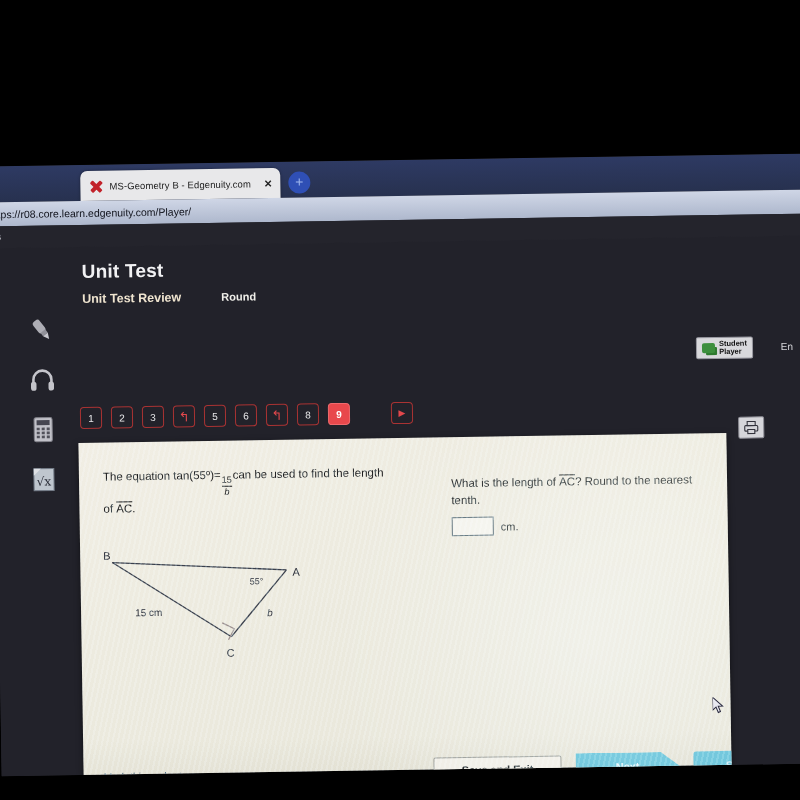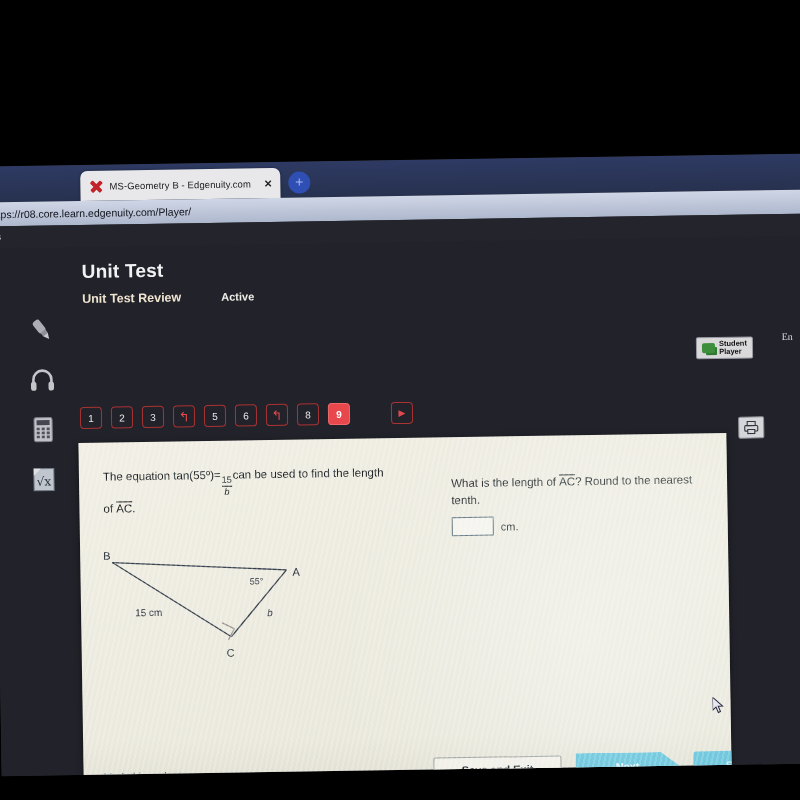--- a/index.html
+++ b/index.html
@@ -137,22 +137,22 @@
     position: absolute; right: 58px; top: 100px;
     background: #d9d9dc; border: 1px solid #9a9aa2; border-radius: 2px;
     padding: 2px 5px; display: flex; align-items: center; gap: 4px;
   }
   .support-ico {
     width: 13px; height: 10px; background: #3d8f3d; border-radius: 2px; flex:none;
     box-shadow: 3px 3px 0 -1px #2f7a2f;
   }
   .support-txt { font-size: 7.5px; color: #111; line-height: 1.05; font-weight: bold; }
   .langsel {
-    position: absolute; right: 18px; top: 95px;
-    font-size: 10px; color: #d8d8dc; font-family: Liberation Serif, serif;
+    position: absolute; right: 18px; top: 105px;
+    font-size: 10px; color: #d8d8dc;
   }
 
   
   .printbtn {
     position: absolute; right: 48px; top: 180px;
     width: 26px; height: 22px;
     background: #d6d6da; border: 1px solid #8e8e96; border-radius: 2px;
     display: flex; align-items: center; justify-content: center;
   }
 
@@ -313,21 +313,21 @@
             <polygon points="5,3 12,3 5,10" fill="#eef1f4"></polygon>
             <text x="15" y="20" font-size="12" font-family="DejaVu Serif, serif" fill="#2a2d38" text-anchor="middle">√x</text>
           </svg>
         </div>
       </div>
 
       <div class="hdr">
         <div class="hdr-title">Unit Test</div>
         <div class="hdr-sub-row">
           <span class="hdr-sub">Unit Test Review</span>
-          <span class="hdr-active">Active</span>
+          <span class="hdr-active">Round</span>
         </div>
       </div>
 
       <div class="qnav">
         <div class="qbtn">1</div>
         <div class="qbtn">2</div>
         <div class="qbtn">3</div>
         <div class="qbtn flag">↰</div>
         <div class="qbtn">5</div>
         <div class="qbtn">6</div>

